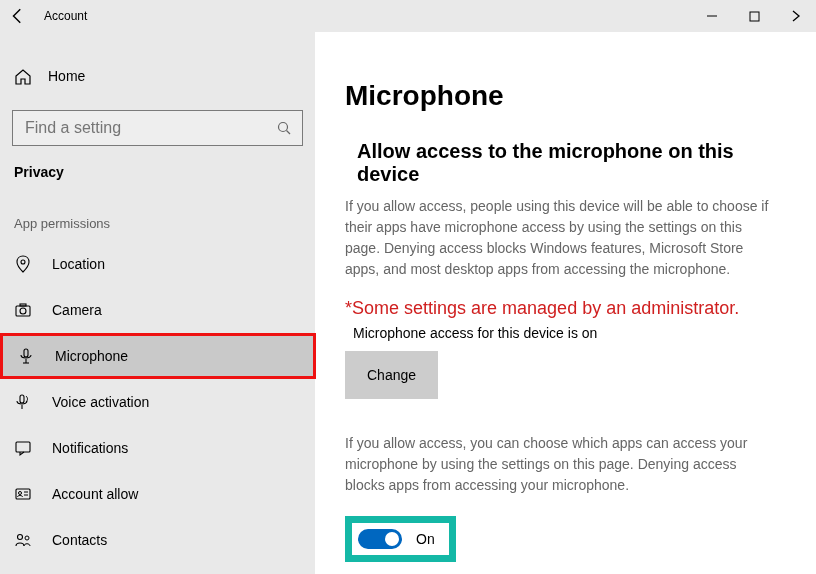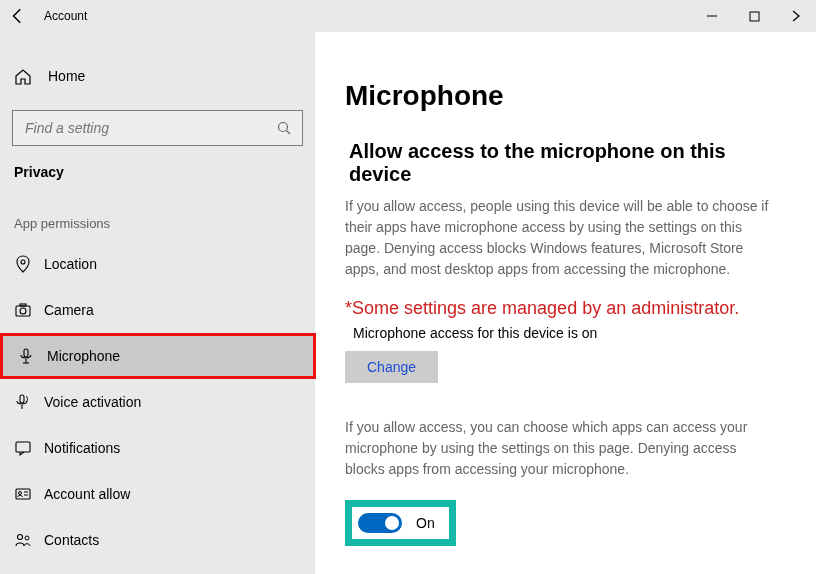--- a/index.html
+++ b/index.html
@@ -8,32 +8,32 @@
   .title-left{display:flex;align-items:center;gap:16px}
   .title-back{width:20px;height:20px;display:flex;align-items:center;justify-content:center;cursor:pointer}
   .title-text{font-size:12px}
   .title-right{display:flex;align-items:center;gap:18px}
   .win-btn{width:24px;height:24px;display:flex;align-items:center;justify-content:center}
   .body{display:flex;flex:1;min-height:0}
   .sidebar{width:315px;min-width:315px;background:#e9e9e9;display:flex;flex-direction:column;padding-top:28px;box-sizing:border-box}
   .home-row{display:flex;gap:16px;padding:8px 14px;cursor:pointer}
   .search-wrap{margin:16px 12px 18px 12px}
   .search{display:flex;align-items:center;border:1px solid #7a7a7a;background:#eee;height:34px;padding:0 10px}
-  .search input{flex:1;border:none;background:transparent;outline:none;font-style:italic;color:#8b5cf6;font-size:14px}
+  .search input{flex:1;border:none;background:transparent;outline:none;color:#8b5cf6;font-size:16px}
   .section-label{font-weight:700;padding:0 14px 16px 14px;font-size:14px}
   .subhead{color:#5f5f5f;font-size:13px;padding:20px 14px 10px 14px}
-  .nav-item{display:flex;align-items:center;gap:12px;padding:0 14px;height:46px;cursor:pointer;position:relative;box-sizing:border-box}
+  .nav-item{display:flex;align-items:center;gap:20px;padding:0 14px;height:46px;cursor:pointer;position:relative;box-sizing:border-box}
   .nav-item.highlight{background:#c9c9c9;border:3px solid #e11;margin-right:-1px}
   .content{flex:1;padding:48px 40px 20px 30px;overflow:auto}
   h1{font-size:28px;font-weight:600;margin:0 0 28px 0}
-  h2{font-size:20px;font-weight:600;margin:0 0 10px 4px}
+  h2{font-size:20px;font-weight:600;margin:0 0 10px 12px}
   p.desc{margin:0 0 6px 0;color:#666;line-height:1.5;font-size:14px;max-width:430px}
   .admin{color:#d02020;margin:18px 0 6px 0;font-size:18px}
   .status{margin:6px 0 10px 8px;font-size:14px}
-  button.change{background:#ccc;border:none;padding:8px 22px;font-size:14px;color:#1d4ed8}
+  button.change{background:#ccc;border:none;padding:16px 22px;font-size:14px;color:#000000}
   .gap{height:34px}
   .toggle-wrap{display:inline-flex;align-items:center;gap:14px;border:7px solid #14b8a6;padding:6px 14px 6px 6px;margin:14px 0 10px 0}
   .toggle{width:44px;height:20px;border-radius:10px;background:#0067c0;position:relative}
   .toggle .knob{position:absolute;right:3px;top:3px;width:14px;height:14px;border-radius:50%;background:#fff}
   .icon{width:18px;height:18px;flex:0 0 18px}
   svg{display:block}
 </style>
 </head>
 <body>
 

